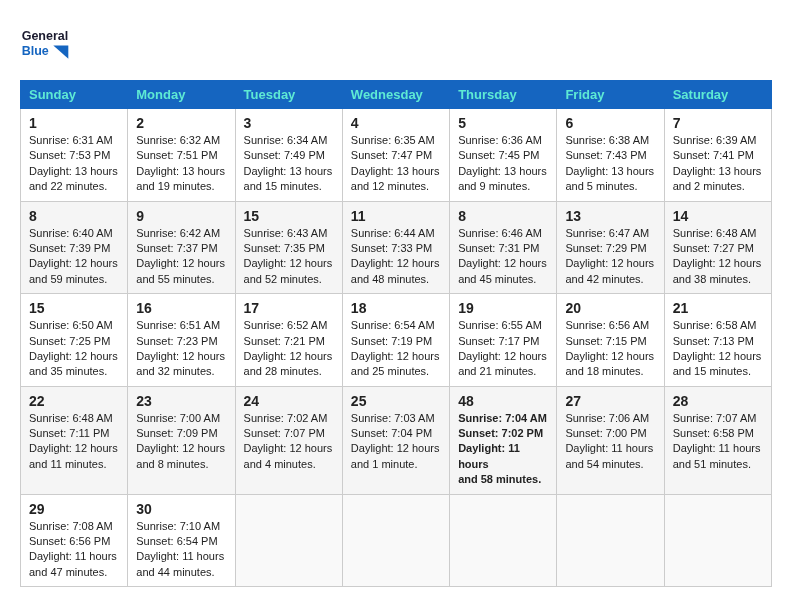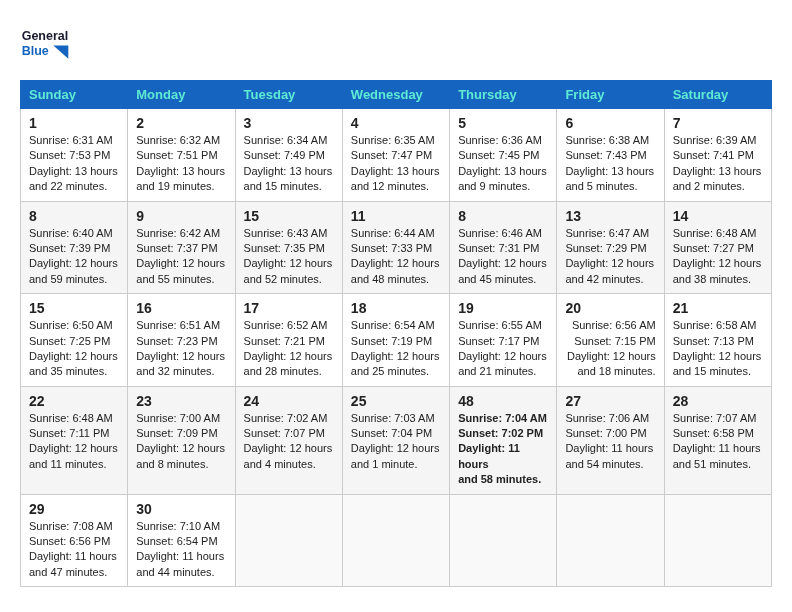--- a/index.html
+++ b/index.html
@@ -241,21 +241,21 @@
         </td>
         <td>
           <span class="day-num">19</span>
           <div class="day-info" style="white-space: pre-line;">Sunrise: 6:55 AM
 Sunset: 7:17 PM
 Daylight: 12 hours
 and 21 minutes.</div>
         </td>
         <td>
           <span class="day-num">20</span>
-          <div class="day-info" style="white-space: pre-line; text-align: right;">Sunrise: 6:56 AM
+          <div class="day-info" style="white-space: pre-line;">Sunrise: 6:56 AM
 Sunset: 7:15 PM
 Daylight: 12 hours
 and 18 minutes.</div>
         </td>
         <td>
           <span class="day-num">21</span>
           <div class="day-info" style="white-space: pre-line;">Sunrise: 6:58 AM
 Sunset: 7:13 PM
 Daylight: 12 hours
 and 15 minutes.</div>

